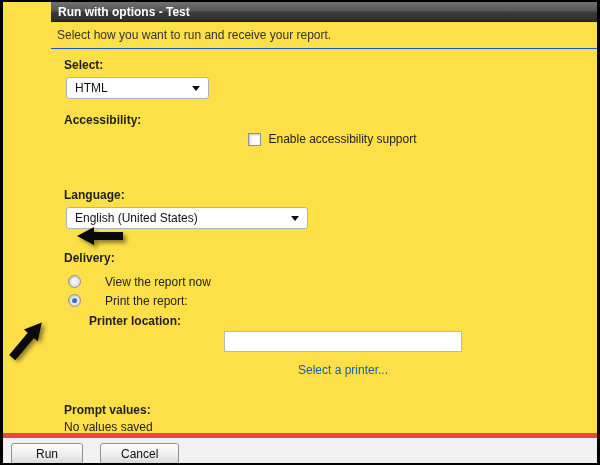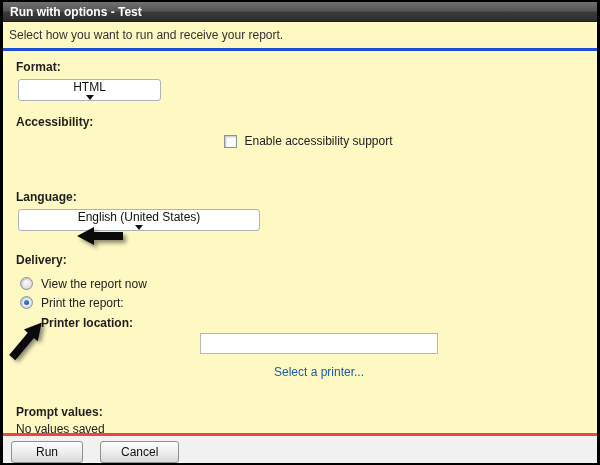--- a/index.html
+++ b/index.html
@@ -2,41 +2,41 @@
 <html><head>
 <meta charset="utf-8">
 <style>
   * { margin:0; padding:0; box-sizing:border-box; }
   html,body { background:#fff; }
   body { font-family:"Liberation Sans","DejaVu Sans",sans-serif; font-size:12px; color:#222; }
 
   .dialog {
     position:relative; width:600px; height:465px;
     border:2px solid #000; border-left-width:3px; border-right-width:3px;
-    background:#fef9c3; overflow:hidden;
+    background:#fde047; overflow:hidden;padding-left:48px;
   }
   .titlebar {
     height:20px; line-height:20px; padding-left:7px;
     background:linear-gradient(#717171,#565656 45%,#3a3a3a 55%,#2c2c2c);
     color:#fff; font-weight:bold; font-size:12px;
     border-bottom:1px solid #1c1c1c;
   }
   .subtitle {
     padding:6px 8px 6px 6px; color:#333;
-    border-bottom:3px solid #1d4ed8;
+    border-bottom:1px solid #1d4ed8;
   }
   .content { padding-left:13px; }
 
   .section-label { font-weight:bold; color:#1f1f1f; line-height:15px; }
 
   
   .select {
     display:flex; align-items:center; justify-content:space-between;
     height:22px; background:#fff; border:1px solid #aeb3ba; border-radius:3px;
-    padding:0 8px; cursor:default; color:#111;flex-direction:column;
+    padding:0 8px; cursor:default; color:#111;
   }
   .select .caret {
     width:0; height:0; border-left:4px solid transparent;
     border-right:4px solid transparent; border-top:5px solid #111;
   }
   .select-format { width:143px; margin:4px 0 0 2px; }
   .select-language { width:242px; margin:4px 0 0 2px; }
 
   
   .check-row { display:flex; align-items:center; gap:7px;justify-content:center; }
@@ -45,21 +45,21 @@
     border:1px solid #8d9199; background:#fbfbfb;
     box-shadow:inset 1px 1px 2px rgba(120,130,140,.45);
   }
   .checkbox.checked { position:relative; }
   .checkbox.checked::after {
     content:"\2713"; position:absolute; left:0; top:-2px; width:11px;
     color:#23418f; font-weight:bold; font-size:12px; text-align:center;
   }
 
   
-  .radio-row { display:flex; align-items:center; gap:8px; height:19px; }
+  .radio-row { display:flex; align-items:center; gap:24px; height:19px; }
   .radio {
     width:13px; height:13px; flex:0 0 13px; border-radius:50%;
     border:1px solid #8d9199;
     background:radial-gradient(circle at 35% 30%, #ffffff 0%, #e9e9e9 55%, #cfcfcf 100%);
     box-shadow:inset 1px 1px 2px rgba(120,130,140,.5);
     display:flex; align-items:center; justify-content:center;
   }
   .radio.selected::after {
     content:""; width:5px; height:5px; border-radius:50%;
     background:radial-gradient(circle at 35% 30%, #4a86d8, #1f4f9e);
@@ -71,21 +71,21 @@
   }
   .link { color:#1a5dab; cursor:pointer; text-decoration:none; }
 
   .printer-block { margin-left:25px; }
 
   .status-text { line-height:15px; color:#222; }
 
   
   .footer {
     position:absolute; left:0; right:0; bottom:0; height:30px;
-    background:#f1f1f1; border-top:3px solid #ef4444;
+    background:#f1f1f1; border-top:5px solid #ef4444;
     display:flex; align-items:flex-start; gap:17px; padding:5px 0 0 8px;
   }
   .btn {
     min-width:72px; height:22px; padding:0 20px;
     border:1px solid #909090; border-radius:3px;
     background:linear-gradient(#fefefe,#ececec 55%,#d9d9d9);
     font-family:inherit; font-size:12px; color:#111; cursor:pointer;
   }
 
   
@@ -111,21 +111,21 @@
 <body>
 
 <div class="dialog">
 
   <div class="titlebar">Run with options - Test</div>
 
   <div class="subtitle">Select how you want to run and receive your report.</div>
 
   <div class="content">
 
-    <div class="section-label mt-format">Format:</div>
+    <div class="section-label mt-format">Select:</div>
     <div class="select select-format">
       <span>HTML</span>
       <span class="caret"></span>
     </div>
 
     <div class="section-label mt-access">Accessibility:</div>
     <div class="check-row ck-access">
       <span class="checkbox"></span>
       <span>Enable accessibility support</span>
     </div>

